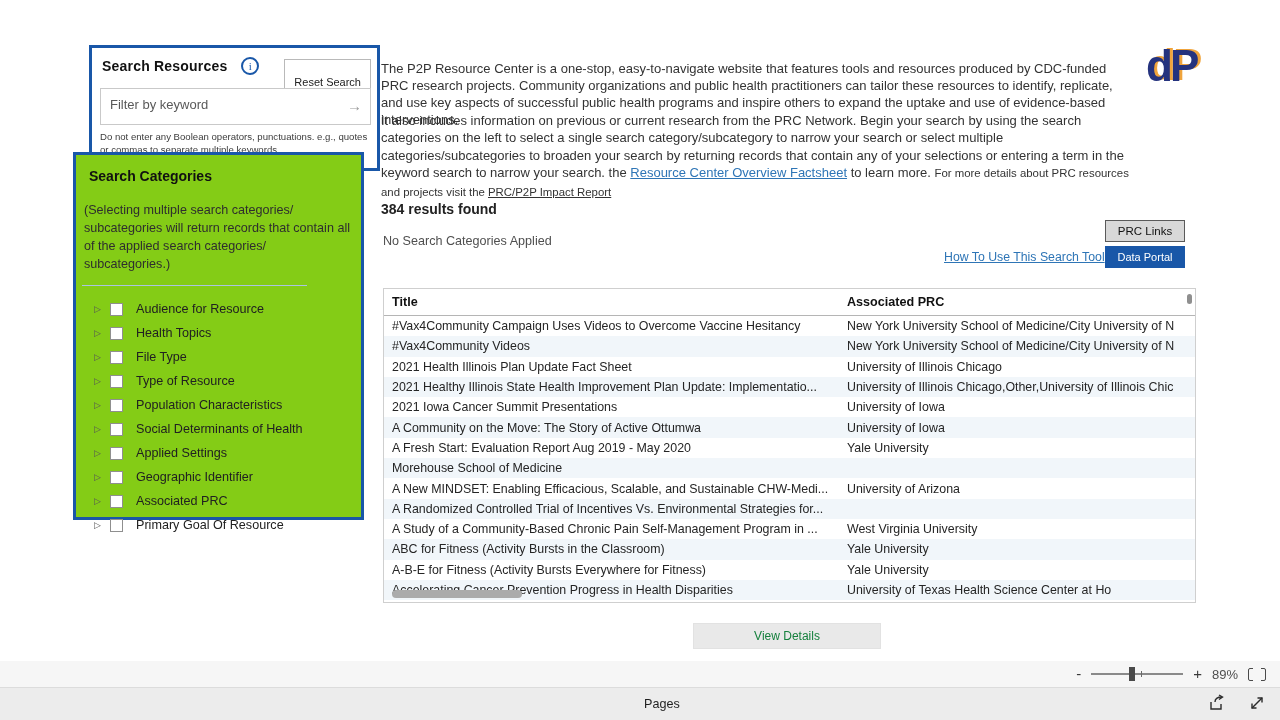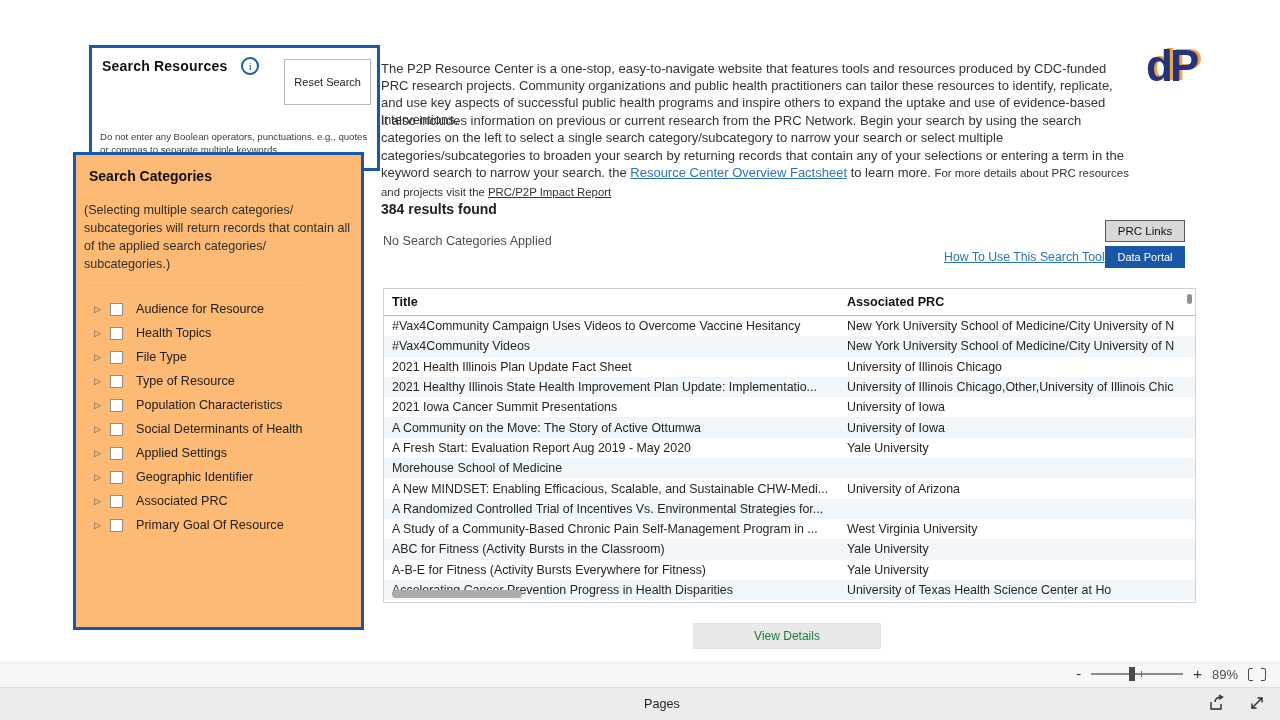--- a/index.html
+++ b/index.html
@@ -19,22 +19,22 @@
     border:1px solid #b9b9b9; font-size:11px; color:#222; padding:16px 9px; cursor:pointer; }
   .filter-box { position:absolute; left:8px; right:6px; top:40px; height:37px;
     border:1px solid #c9c9c9; background:#fff; display:flex; align-items:flex-start; }
   .filter-box input { border:none; outline:none; flex:1; font-size:13px; color:#333;
     padding:8px 4px 0 9px; font-family:"Liberation Sans", sans-serif; background:transparent; }
   .filter-box input::placeholder { color:#595959; opacity:1; }
   .go-arrow { color:#9a9a9a; font-size:15px; padding:8px 8px 0 0; }
   .sr-note { position:absolute; left:8px; top:83px; width:276px; font-size:9.6px;
     color:#3c3c3c; line-height:12.5px; }
 
-  #search-categories { left:73px; top:152px; width:291px; height:478px;
-    border:3px solid #1957A8; background:#fdba74; }
+  #search-categories { left:73px; top:152px; width:291px; height:368px;
+    border:3px solid #1957A8; background:#84cc16; }
   .sc-title { font-size:14px; font-weight:bold; color:#111; padding:13px 0 0 13px; }
   .sc-note { font-size:12.6px; color:#2e2e2e; line-height:18px; padding:17px 10px 0 8px; }
   .sc-divider { margin:12px 0 0 6px; width:225px; border-top:1px solid #aac4e2; }
   .cat-list { padding:11px 0 0 18px; }
   .cat-row { display:flex; align-items:center; height:24px; cursor:pointer; }
   .chev { width:9px; height:9px; margin-right:7px; color:#555; font-size:9px; line-height:9px; }
   .cbx { width:13px; height:13px; border:1px solid #8f8f8f; background:#fff; margin-right:13px; }
   .cat-label { font-size:12.6px; color:#212121; }
 
   
@@ -112,20 +112,24 @@
 </style>
 </head>
 <body>
 
 <div id="search-resources" class="abs">
   <div class="sr-head">
     <span class="sr-title">Search Resources</span>
     <span class="info-circle">i</span>
   </div>
   <button class="reset-btn">Reset Search</button>
+  <div class="filter-box">
+    <input type="text" placeholder="Filter by keyword" style="">
+    <span class="go-arrow">→</span>
+  </div>
   <div class="sr-note">Do not enter any Boolean operators, punctuations. e.g., quotes or commas to separate multiple keywords.</div>
 </div>
 
 <div id="search-categories" class="abs">
   <div class="sc-title">Search Categories</div>
   <div class="sc-note">(Selecting multiple search categories/ subcategories will return records that contain all of the applied search categories/ subcategories.)</div>
   <div class="sc-divider"></div>
   <div class="cat-list" id="cat-list">
       <div class="cat-row">
         <span class="chev">▷</span>

